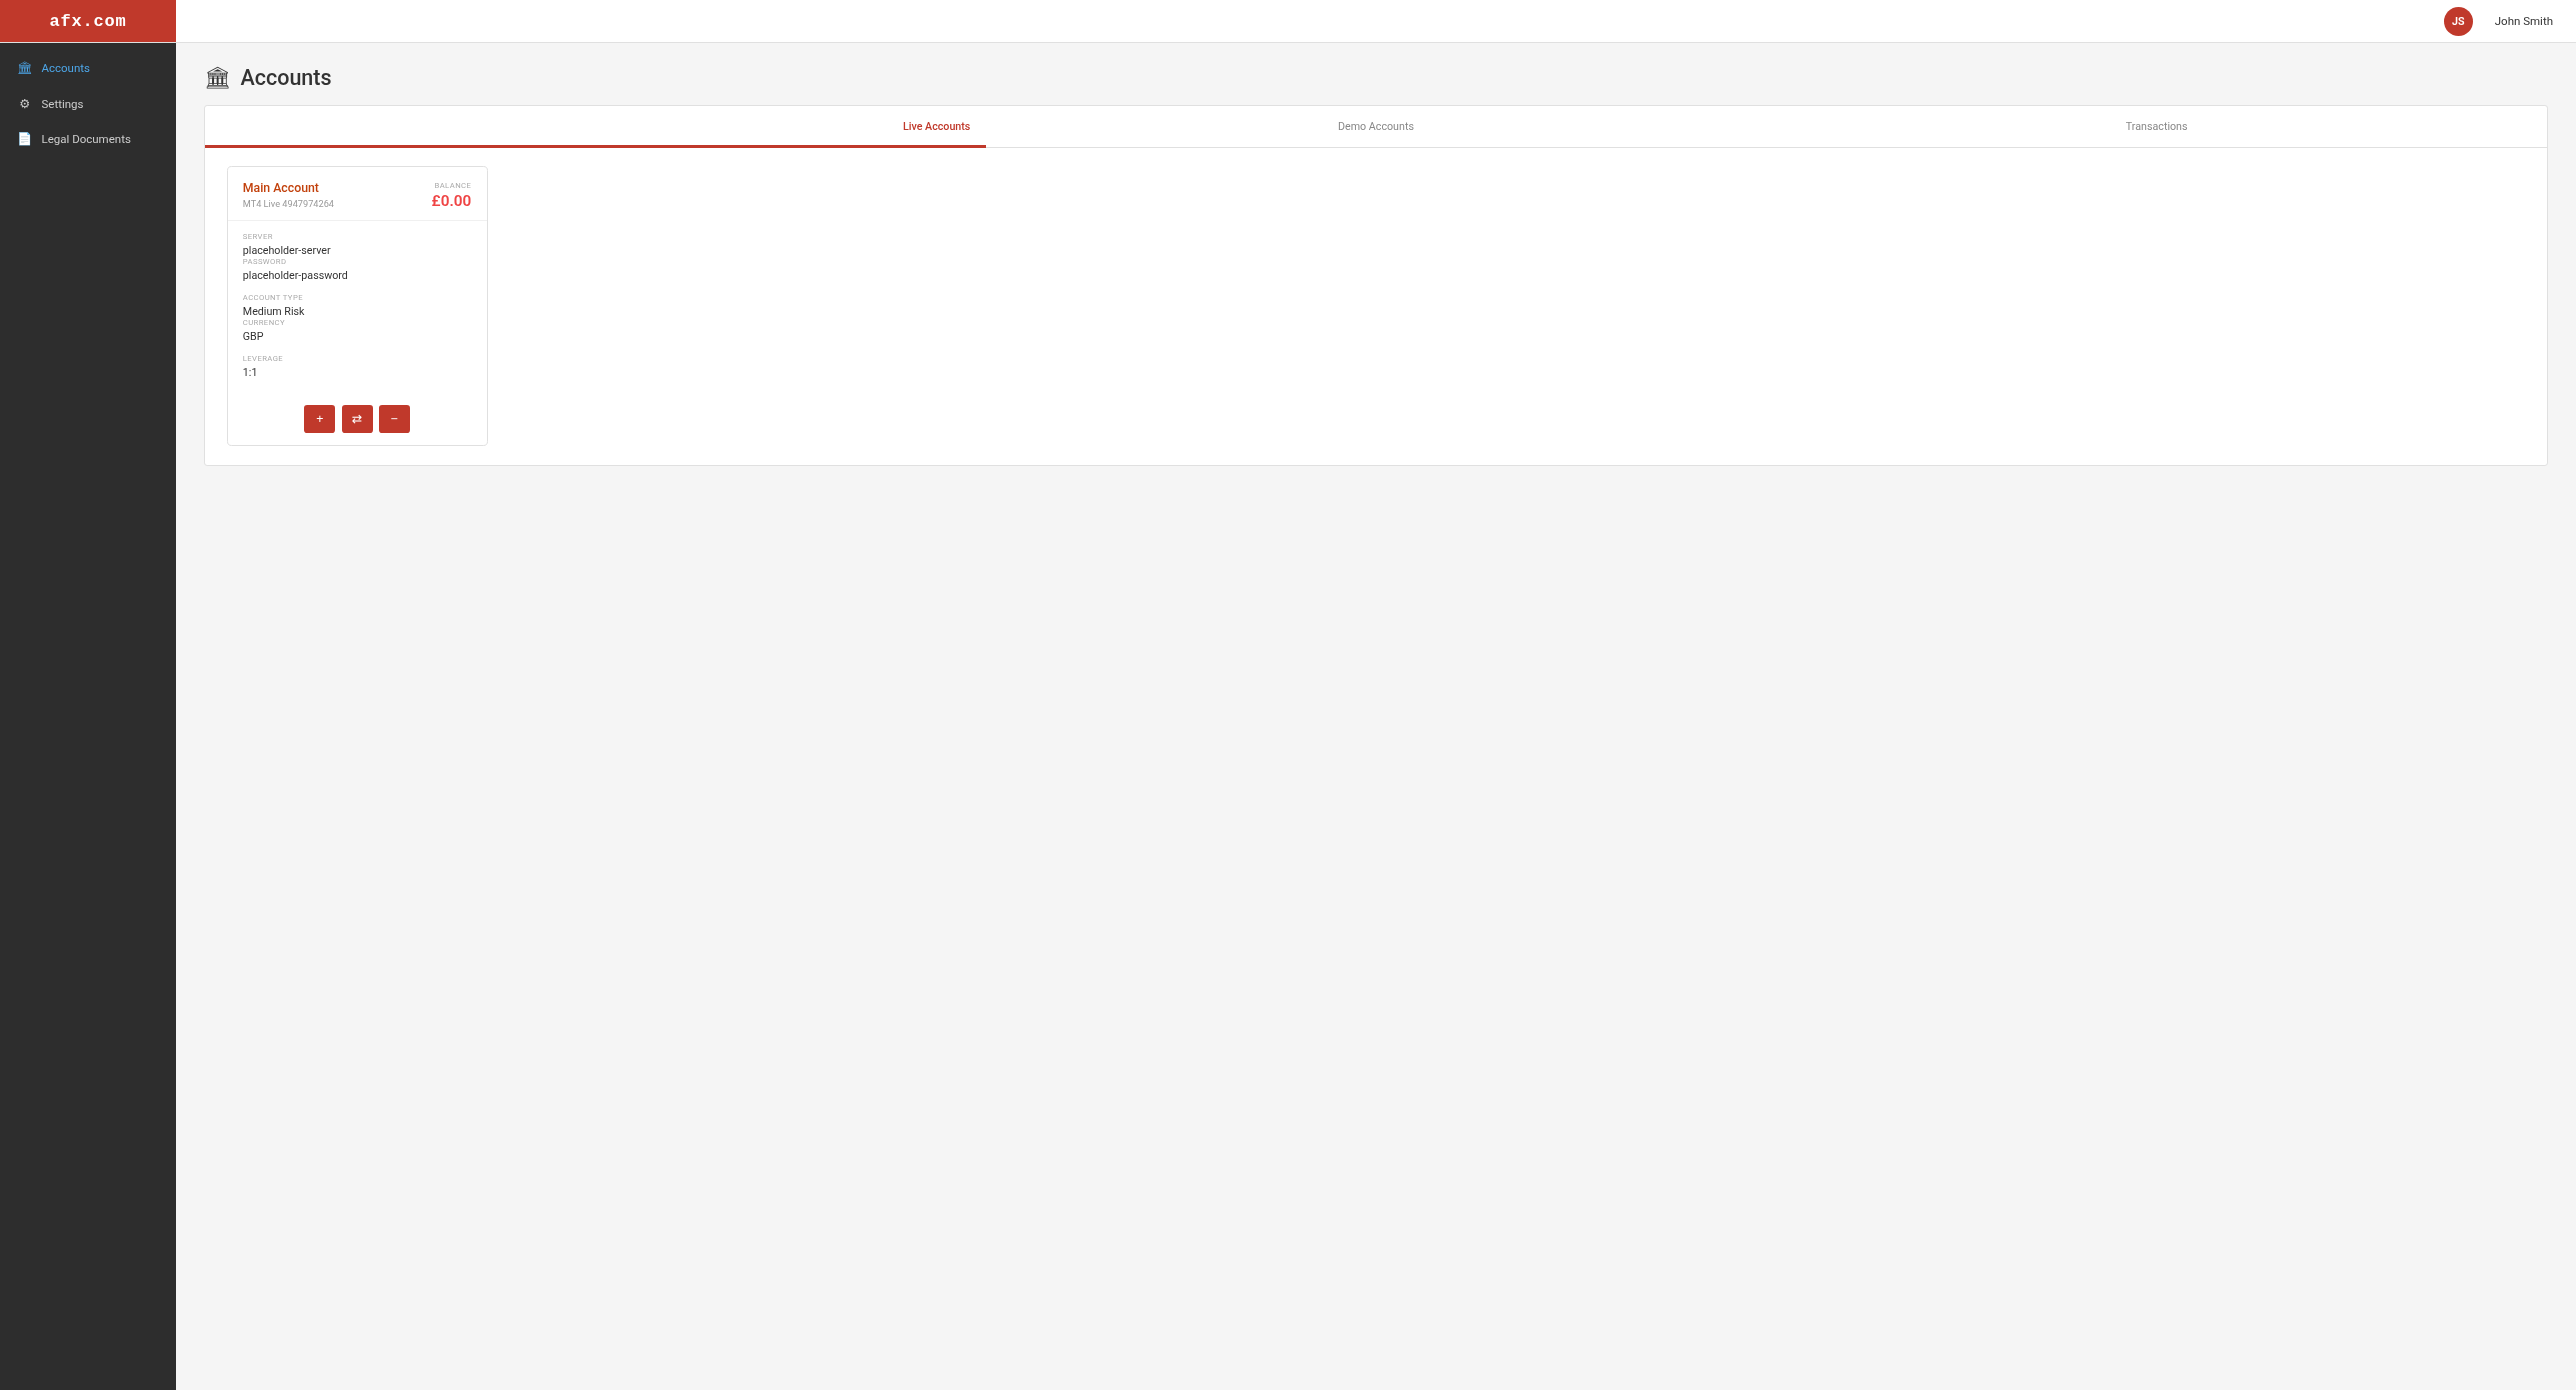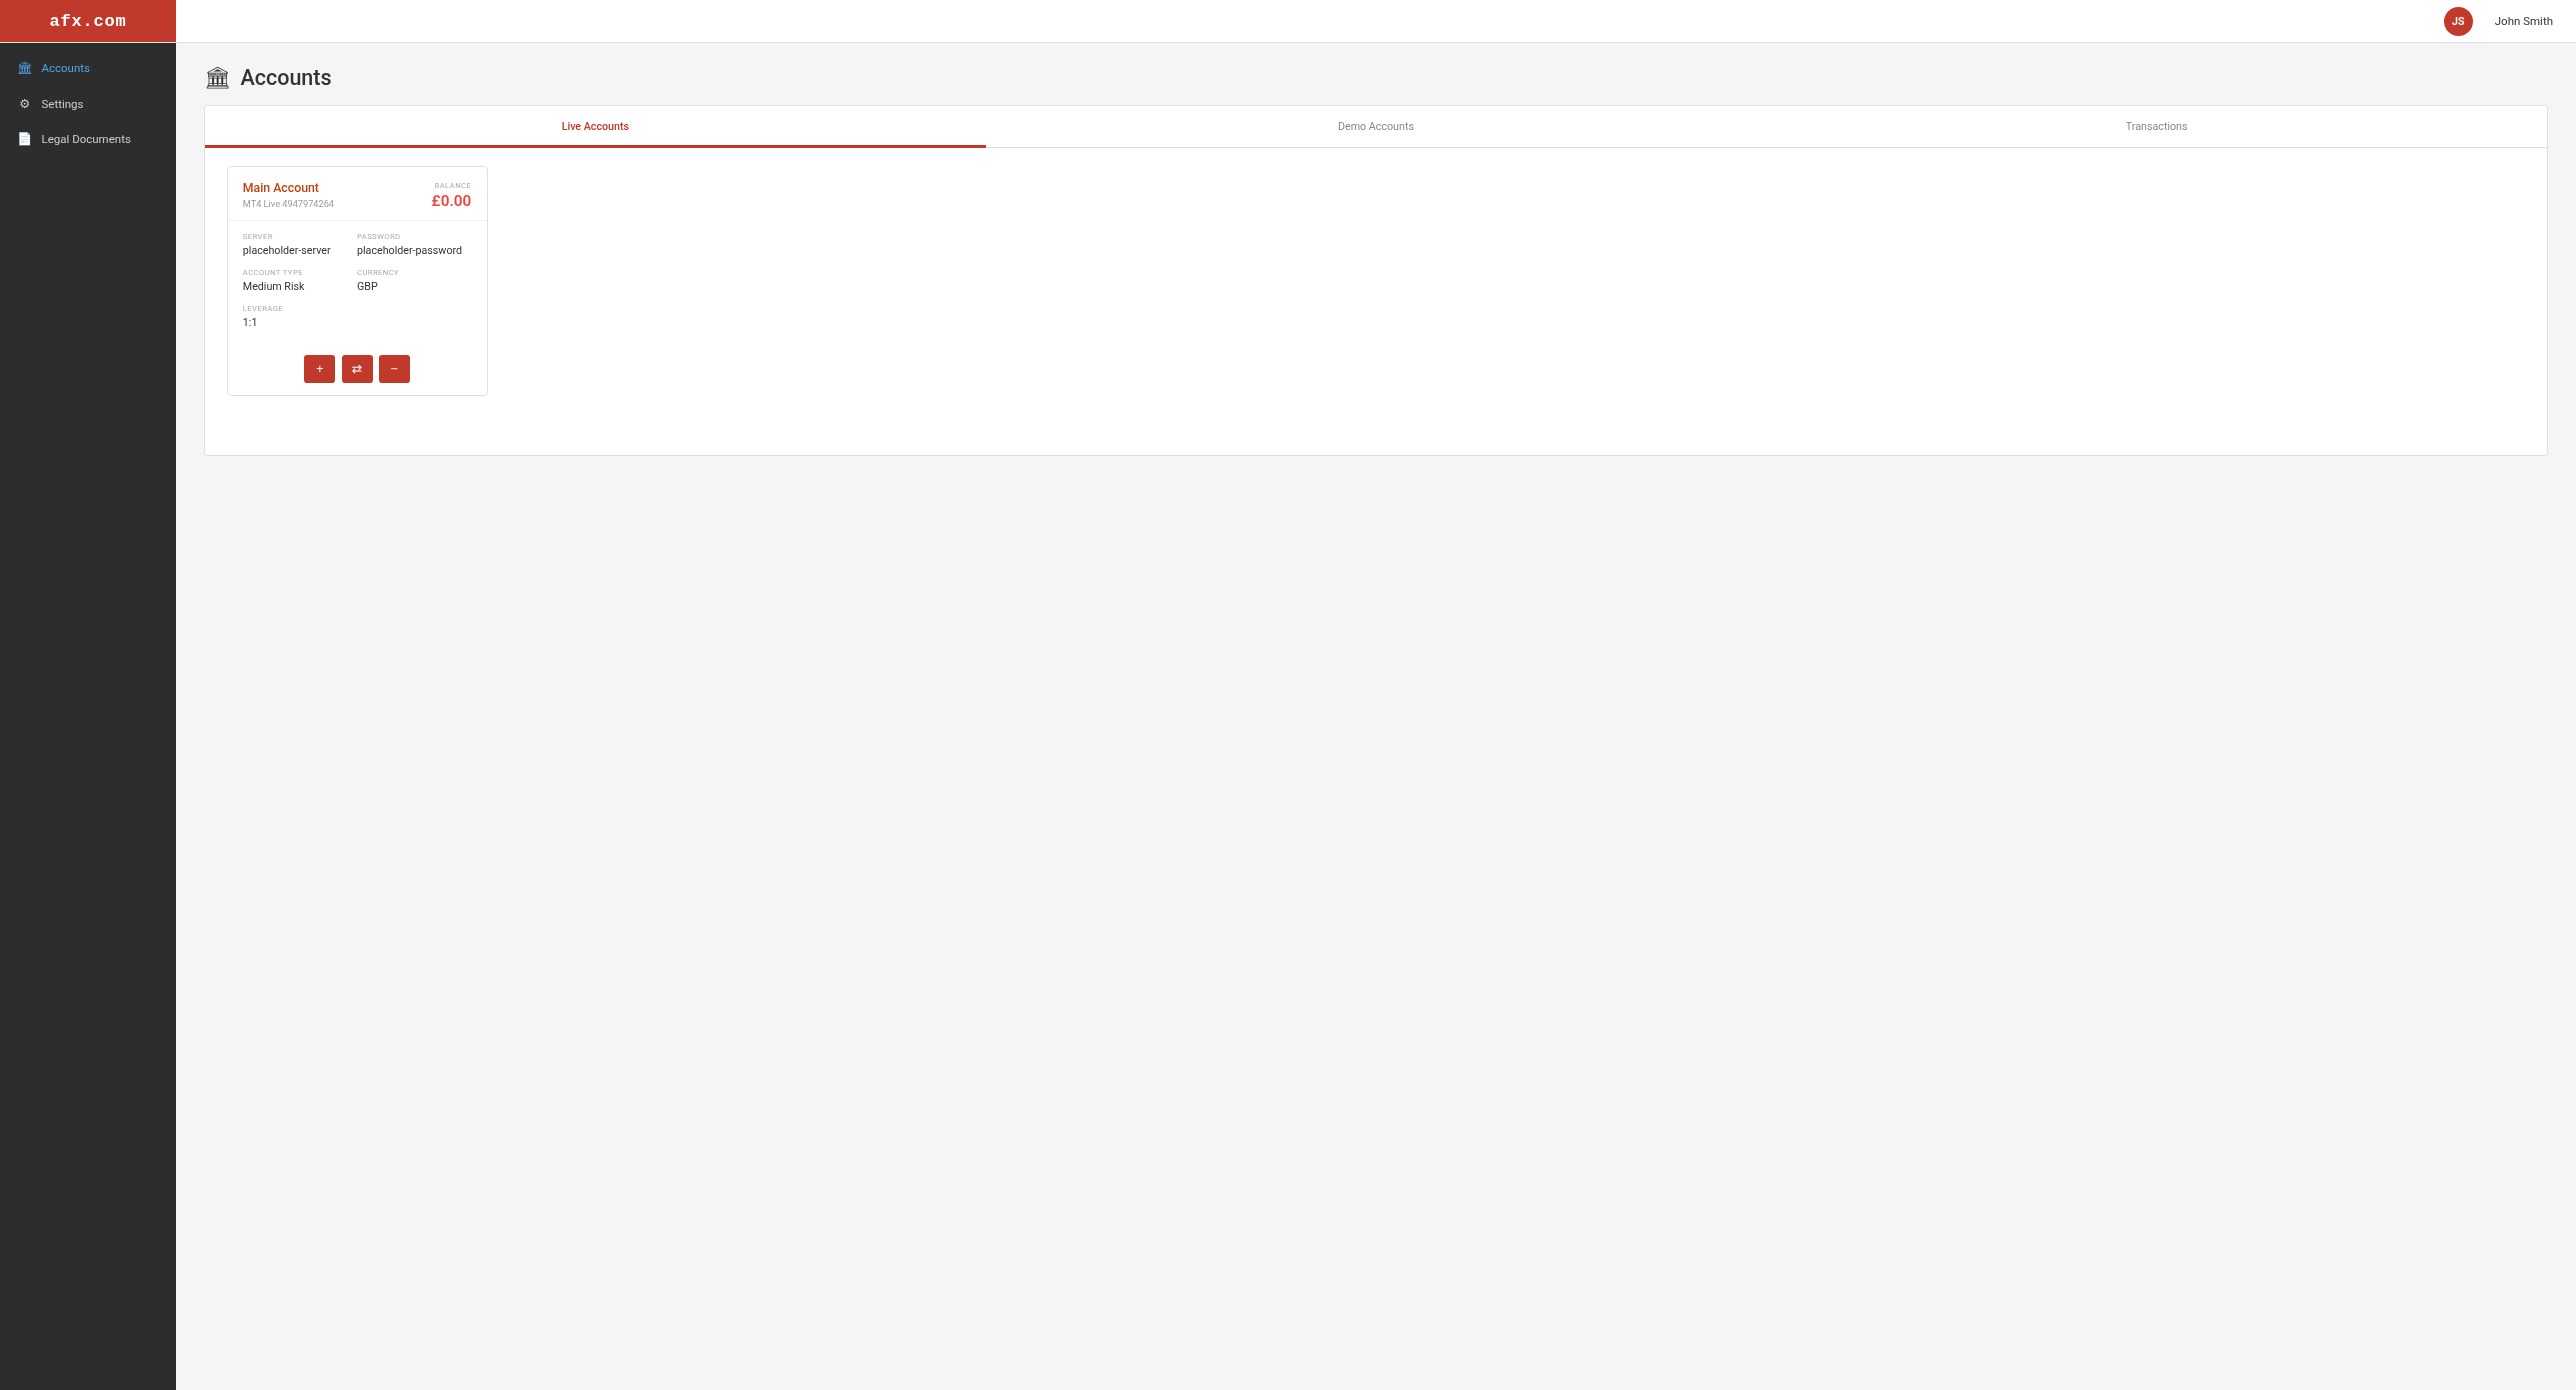--- a/index.html
+++ b/index.html
@@ -131,20 +131,21 @@
       text-align: center;
       font-size: 10.7px;
       color: #888;
       cursor: pointer;
       position: relative;
       transition: color 0.15s;
     }
     .tab.active {
       color: #c0392b;
       font-weight: 500;
+      text-align: right;
     }
     .tab.active::after {
       content: '';
       position: absolute;
       bottom: -0.8px;
       left: 0;
       right: 0;
       height: 2.3px;
       background: #c0392b;
     }
@@ -213,20 +214,21 @@
       margin-top: 1.5px;
     }
 
     .account-card-details {
       padding: 10.7px 15.3px 6.1px 15.3px;
     }
     .detail-row {
       display: flex;
       justify-content: space-between;
       margin-bottom: 10.7px;
+      flex-direction: column;
     }
     .detail-item {
       flex: 1;
     }
     .detail-label {
       font-size: 7.7px;
       color: #aaa;
       text-transform: uppercase;
       letter-spacing: 0.4px;
       margin-bottom: 3.1px;

